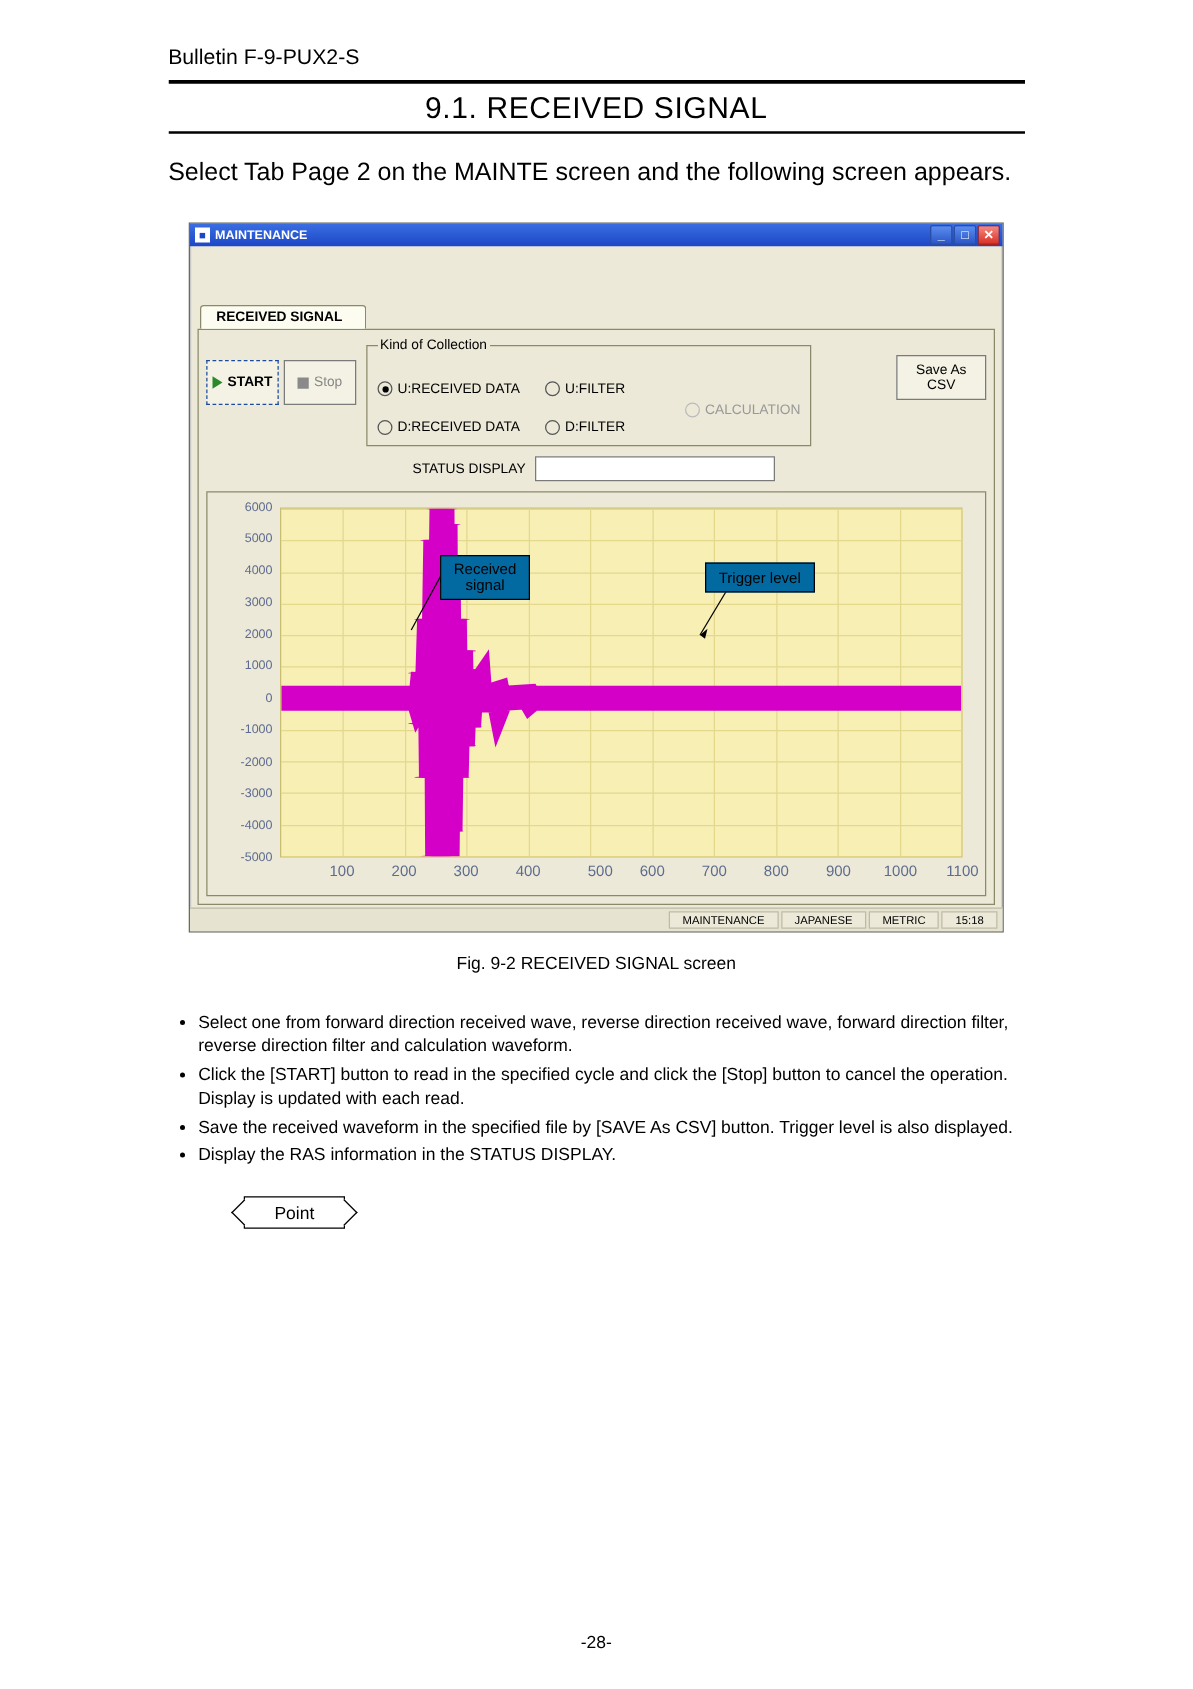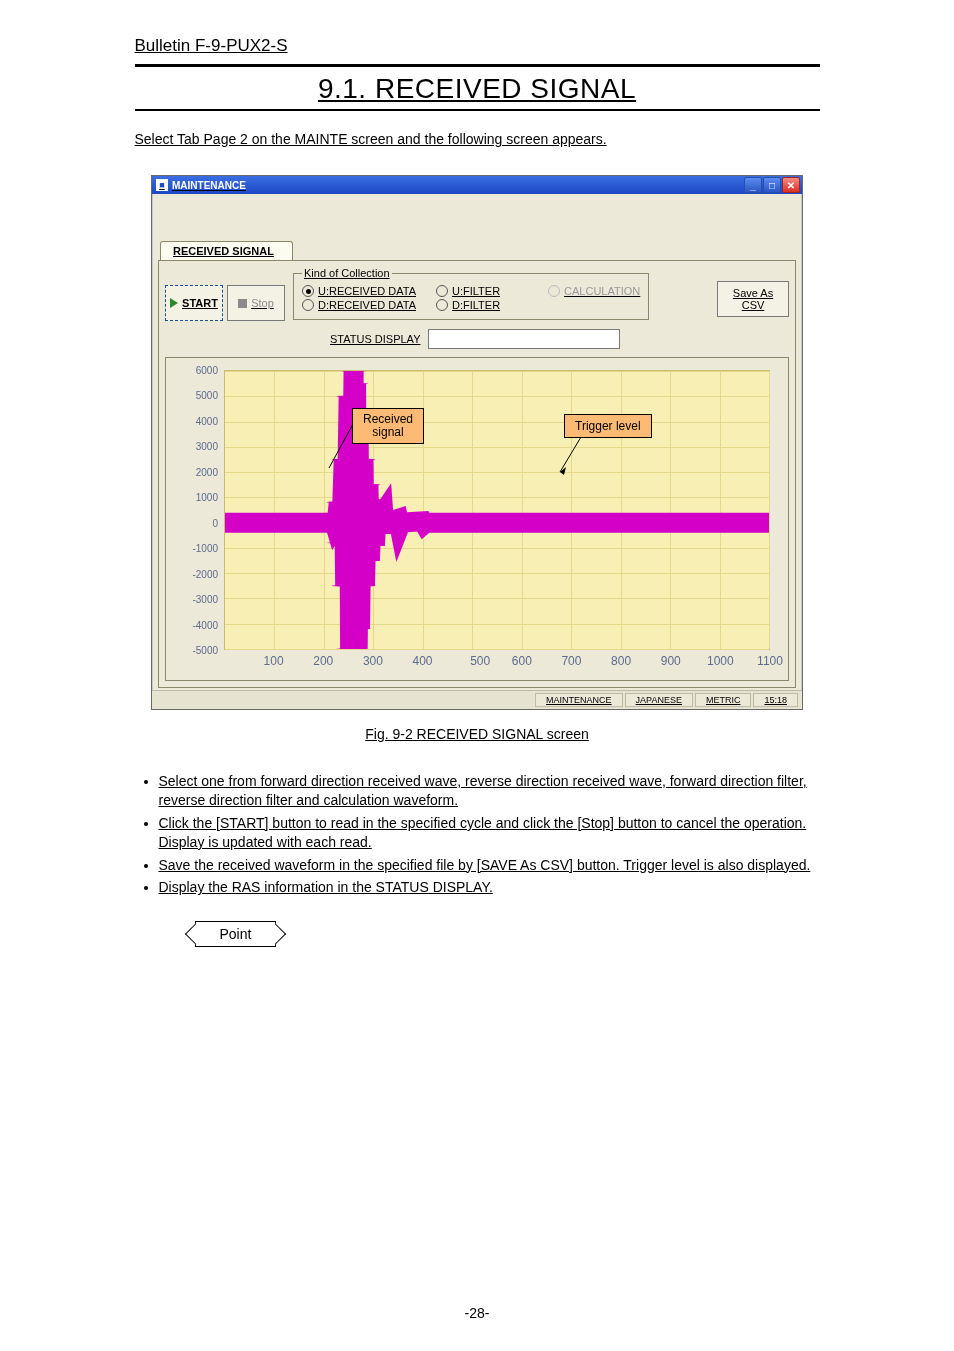--- a/index.html
+++ b/index.html
@@ -9,47 +9,46 @@
     color: #000;
     background: #fff;
   }
   .page {
     width: 797px;
     min-height: 1351px;
     margin: 0 auto;
     padding: 36px 56px 30px 56px;
     box-sizing: border-box;
     position: relative;
-    text-decoration: underline;
   }
   .bulletin {
     font-size: 17px;
     font-family: Arial, sans-serif;
     margin-bottom: 8px;
   }
   hr.thick {
     border: none;
     border-top: 3px solid #000;
     margin: 0;
   }
   h1.section {
     font-family: Arial, sans-serif;
-    font-size: 28px;
+    font-size: 24px;
     font-weight: normal;
     text-align: center;
     margin: 6px 0 4px 0;
     letter-spacing: 0.5px;
   }
   hr.thin {
     border: none;
     border-top: 2px solid #000;
     margin: 0 0 20px 0;
   }
   .intro {
-    font-size: 14px;
+    font-size: 20px;
     margin: 0 0 28px 0;
   }
 
   
   .app-wrap {
     margin: 0 auto;
     width: 650px;
     border: 1px solid #6a6a6a;
     background: #ece9d8;
     font-size: 11px;
@@ -101,21 +100,21 @@
 
   fieldset.kind {
     border:1px solid #8a8a6a;padding:4px 8px 8px 8px;margin:0;font-size:11px;min-width:260px;
   }
   fieldset.kind legend{font-size:11px;padding:0 2px;}
   .radio-row{display:flex;gap:20px;margin-top:2px;}
   .radio-item{display:flex;align-items:center;gap:4px;white-space:nowrap;}
   .radio{width:10px;height:10px;border-radius:50%;border:1px solid #555;display:inline-flex;align-items:center;justify-content:center;}
   .radio.sel::after{content:"";width:5px;height:5px;border-radius:50%;background:#000;}
   .radio.gray{border-color:#bbb;}
-  .radio-item.gray{color:#999;}
+  .radio-item.gray{color:#999;margin-top:34px;}
 
   .saveas {
     border:1px solid #7a7a7a;background:#f4f2e4;width:70px;height:34px;
     display:flex;flex-direction:column;align-items:center;justify-content:center;font-size:11px;margin-top:14px;margin-left:auto;
   }
   .status-row{display:flex;align-items:center;gap:8px;margin-top:8px;}
   .status-label{font-size:11px;}
   .status-box{flex:0 0 190px;height:18px;border:1px solid #7a7a7a;background:#fff;}
 
   .chart-box{
@@ -126,21 +125,21 @@
     background:#f7efb4;border:1px solid #c8bd70;
   }
   .plot .hgrid{position:absolute;left:0;right:0;border-top:1px solid #e3d88c;}
   .plot .vgrid{position:absolute;top:0;bottom:0;border-left:1px solid #e3d88c;}
   .ylabels{position:absolute;left:10px;top:12px;bottom:30px;width:44px;color:#5d6b8f;font-size:10px;}
   .ylabels span{position:absolute;right:2px;transform:translateY(-50%);}
   .xlabels{position:absolute;left:58px;right:18px;bottom:12px;height:14px;color:#5d6b8f;font-size:12px;}
   .xlabels span{position:absolute;transform:translateX(-50%);}
 
   .callout {
-    position:absolute;background:#fdba74;border:1px solid #000;padding:4px 10px;font-size:12px;z-index:3;white-space:nowrap;text-align:center;
+    position:absolute;background:#0369a1;border:1px solid #000;padding:4px 10px;font-size:12px;z-index:3;white-space:nowrap;text-align:center;
   }
 
   .statusbar {
     display:flex;justify-content:flex-end;align-items:center;height:18px;
     background:#e6e3d0;border-top:1px solid #bdbba7;padding-right:4px;gap:2px;font-size:9px;
   }
   .statusbar .cell{border:1px solid #bdbba7;padding:1px 10px;background:#ece9d8;}
 
   .fig-caption{text-align:center;font-size:14px;margin:16px 0 30px 0;}
 

